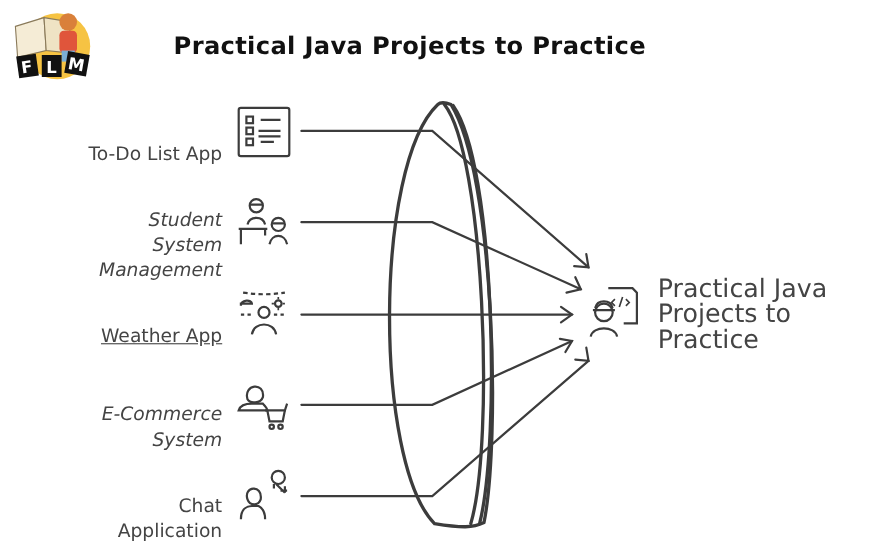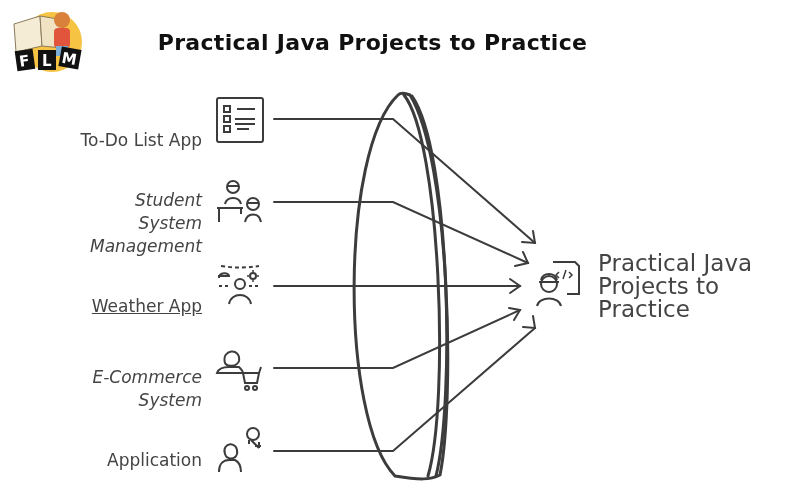--- a/index.html
+++ b/index.html
@@ -60,20 +60,21 @@
   <div>Student</div>
   <div>System</div>
   <div>Management</div>
 </div>
 <div class="label" style="top:275px;text-decoration:underline;">Weather App</div>
 <div class="label" style="top:346px;font-style:italic;">
   <div>E-Commerce</div>
   <div>System</div>
 </div>
 <div class="label" style="top:429px;">
+  <div>Chat</div>
   <div>Application</div>
 </div>
 
 <svg class="icon" style="left:215px;top:96px" width="50" height="48" viewBox="0 0 50 48">
   <g fill="none" stroke="#3c3c3c" stroke-width="2">
     <rect x="2" y="2" width="46" height="44" rx="2"></rect>
     <rect x="9" y="10" width="6" height="6"></rect>
       <rect x="9" y="20" width="6" height="6"></rect>
       <rect x="9" y="30" width="6" height="6"></rect>
     <path d="M22 13 H40 M20 23 H40 M20 28 H40 M22 33 H34"></path>

